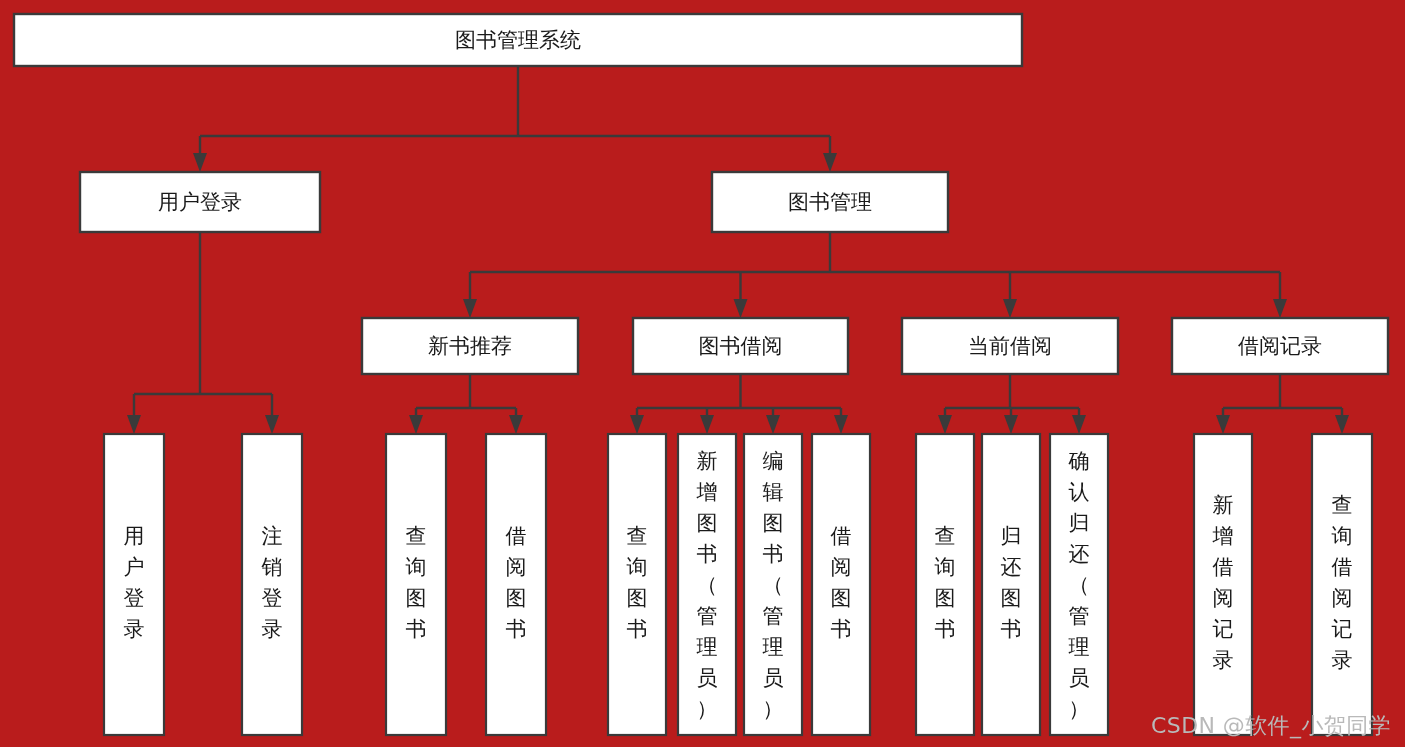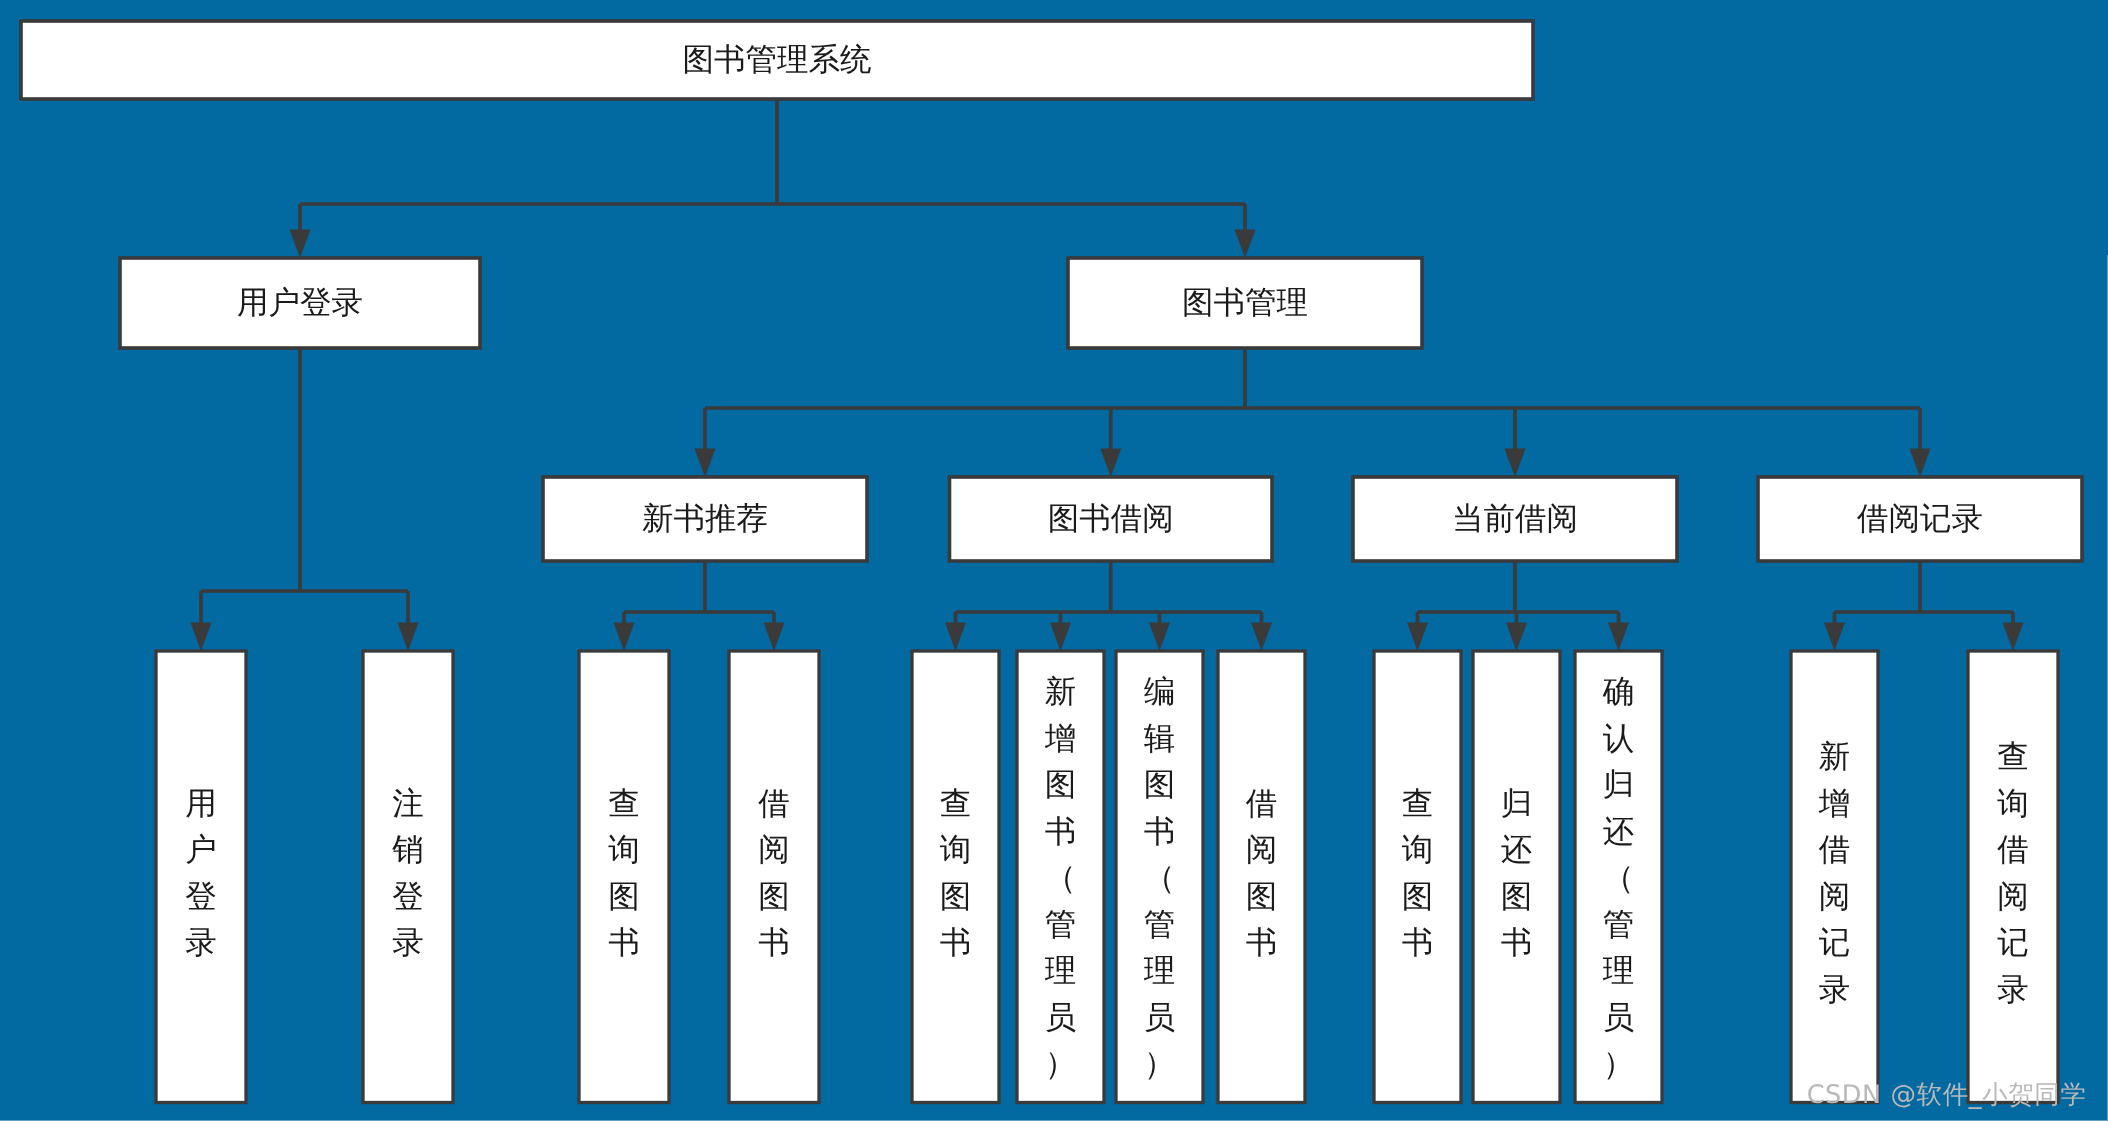--- a/index.html
+++ b/index.html
@@ -11,21 +11,21 @@
   body {
     width: 1405px;
     height: 747px;
     font-family: "DejaVu Sans", "Liberation Sans", sans-serif;
     overflow: hidden;
   }
   #diagram-root {
     position: relative;
     width: 1405px;
     height: 747px;
-    background: #0369a1;
+    background: #b91c1c;
     text-align: center;
   }
   svg.tree-canvas {
     position: absolute;
     left: 0;
     top: 0;
     width: 1405px;
     height: 747px;
   }
   .node-rect {
@@ -57,21 +57,21 @@
     font-family: "DejaVu Sans", "Liberation Sans", sans-serif;
     font-size: 21px;
     fill: #1a1a1a;
     text-anchor: middle;
   }
   .watermark-text {
     position: absolute;
     right: 14px;
     bottom: 6px;
     font-family: "DejaVu Sans", "Liberation Sans", sans-serif;
-    font-size: 17px;
+    font-size: 22px;
     color: #b9b9b9;
     white-space: nowrap;
     letter-spacing: 0.4px;
     user-select: none;
   }
 </style>
 </head>
 <body>
 
 <div id="diagram-root">

